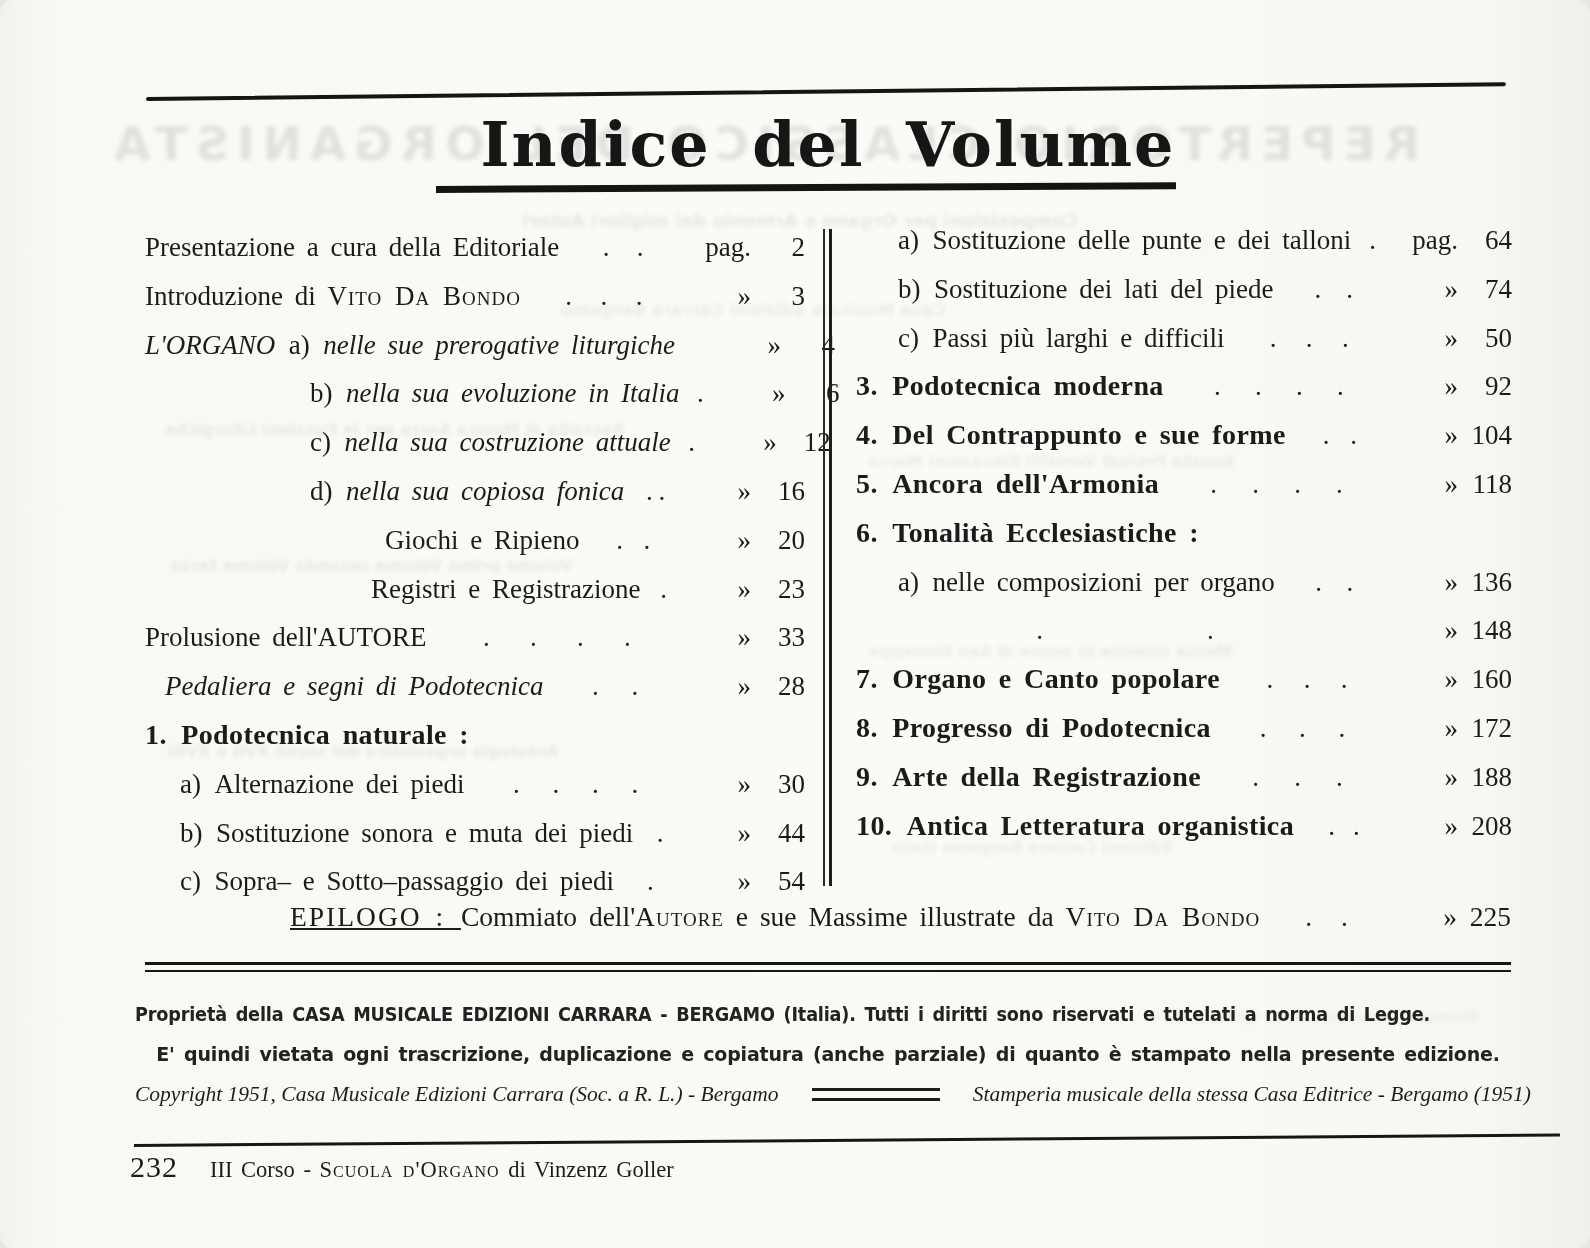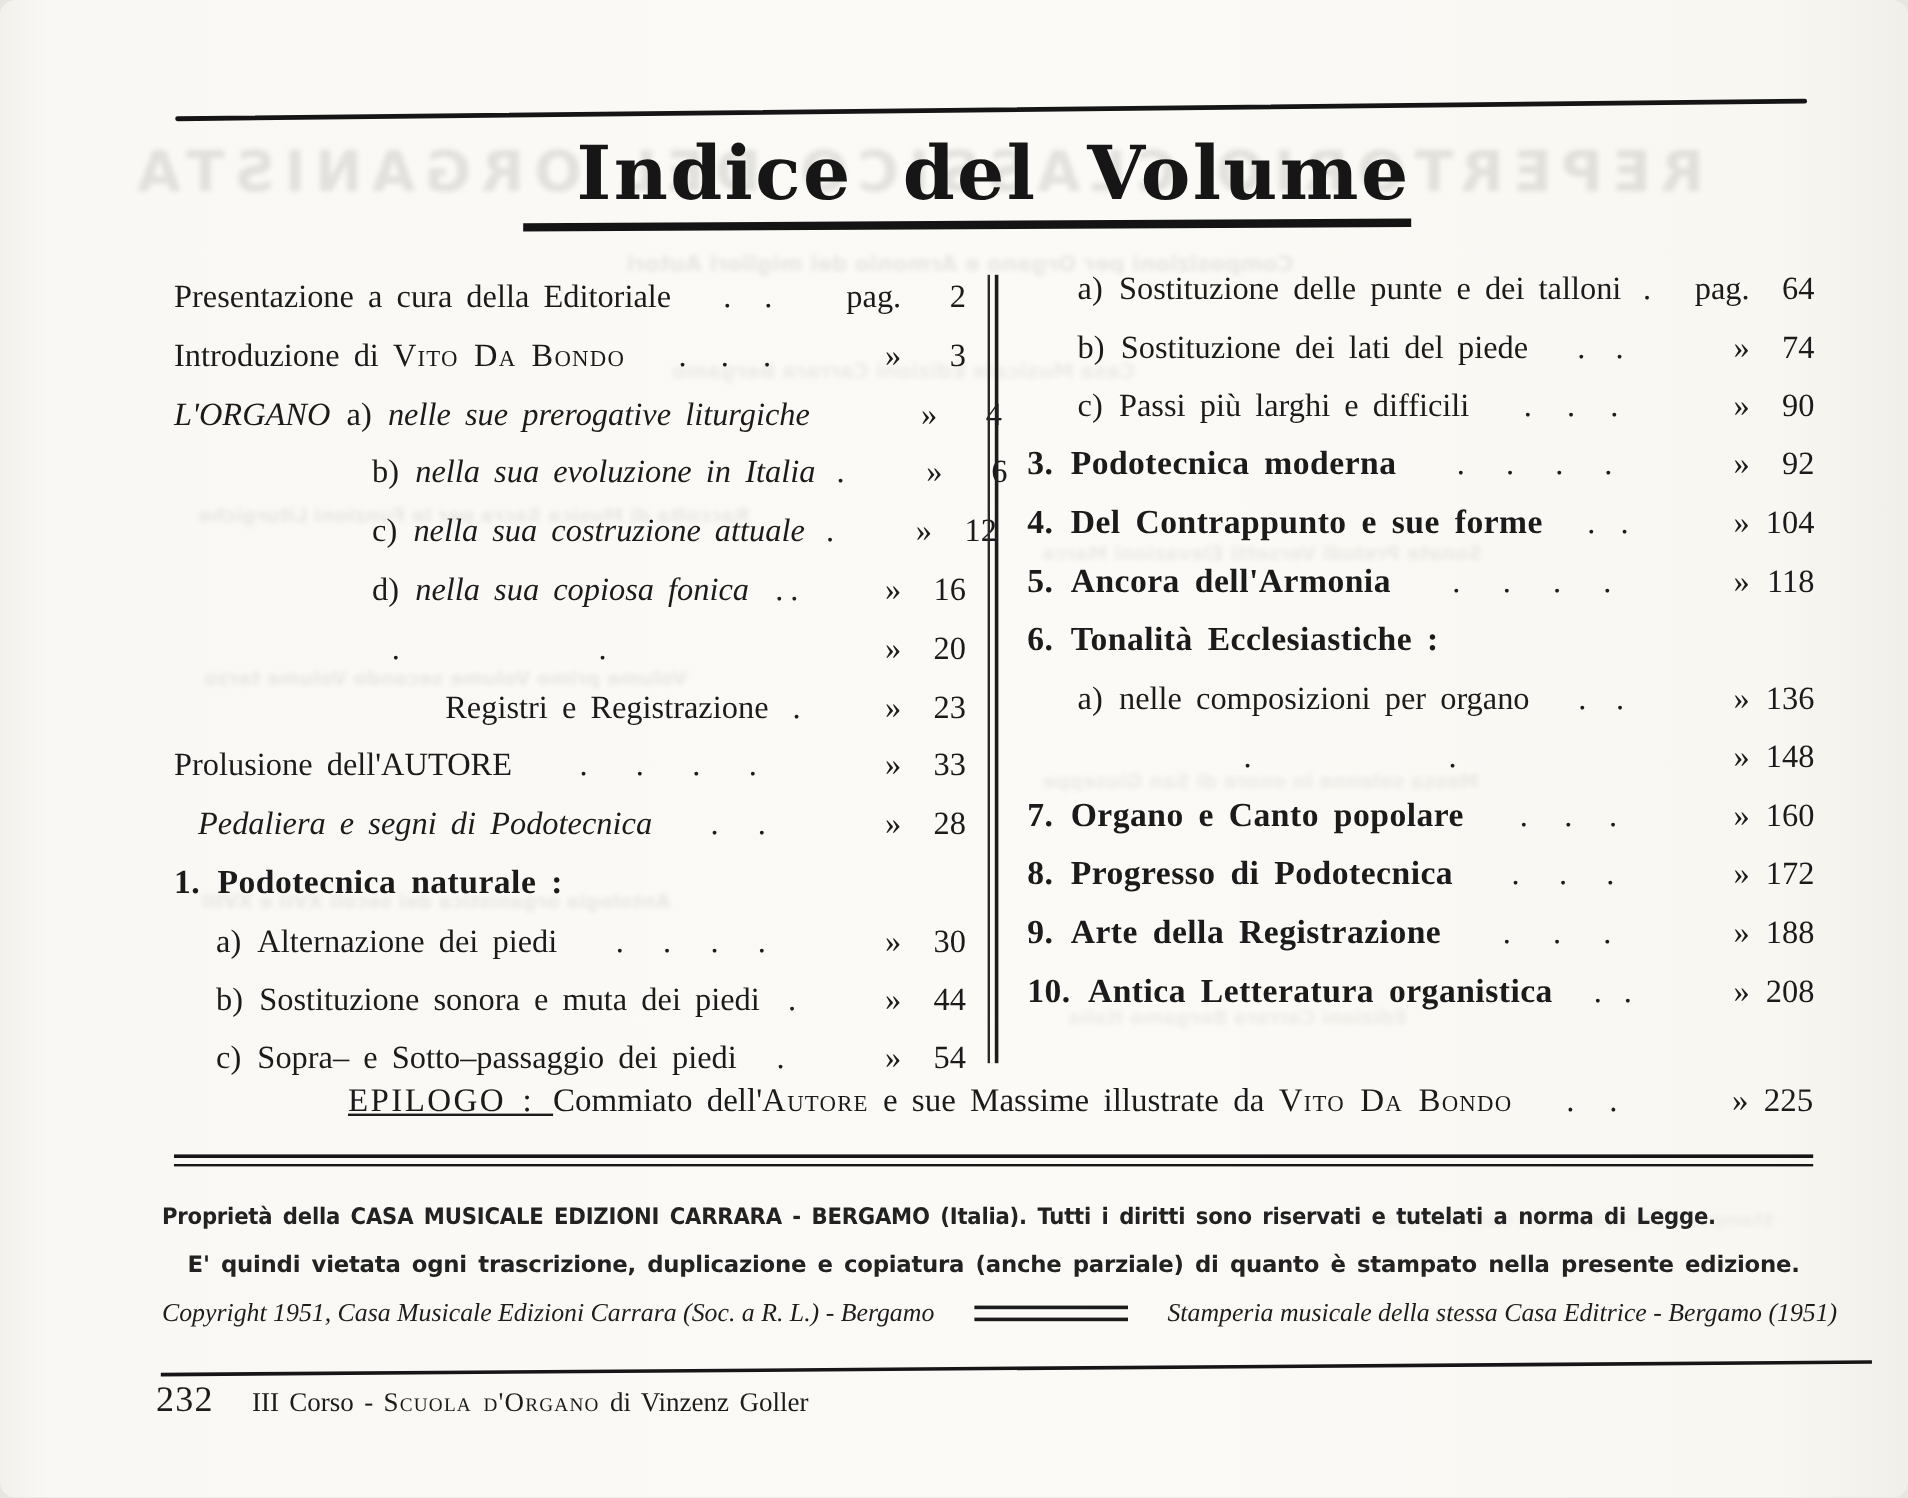--- a/index.html
+++ b/index.html
@@ -138,20 +138,21 @@
       <div class="row">
     <span class="lbl" style="padding-left: 165px;"><span class="s-plain">d) </span><span class="s-italic">nella sua copiosa fonica</span></span>
     <span class="dots">
           <span class="dot">.</span>
           <span class="dot">.</span>
         </span>
     <span class="marker">»</span>
     <span class="pg">16</span>
   </div>
       <div class="row">
+    <span class="lbl" style="padding-left: 240px;"><span class="s-plain">Giochi e Ripieno</span></span>
     <span class="dots">
           <span class="dot">.</span>
           <span class="dot">.</span>
         </span>
     <span class="marker">»</span>
     <span class="pg">20</span>
   </div>
       <div class="row">
     <span class="lbl" style="padding-left: 226px;"><span class="s-plain">Registri e Registrazione</span></span>
     <span class="dots">
@@ -234,21 +235,21 @@
     <span class="pg">74</span>
   </div>
       <div class="row">
     <span class="lbl" style="padding-left: 42px;"><span class="s-plain">c) Passi più larghi e difficili</span></span>
     <span class="dots">
           <span class="dot">.</span>
           <span class="dot">.</span>
           <span class="dot">.</span>
         </span>
     <span class="marker">»</span>
-    <span class="pg">90</span>
+    <span class="pg">50</span>
   </div>
       <div class="row">
     <span class="lbl" style="padding-left: 0px;"><span class="s-bold">3. Podotecnica moderna</span></span>
     <span class="dots">
           <span class="dot">.</span>
           <span class="dot">.</span>
           <span class="dot">.</span>
           <span class="dot">.</span>
         </span>
     <span class="marker">»</span>

